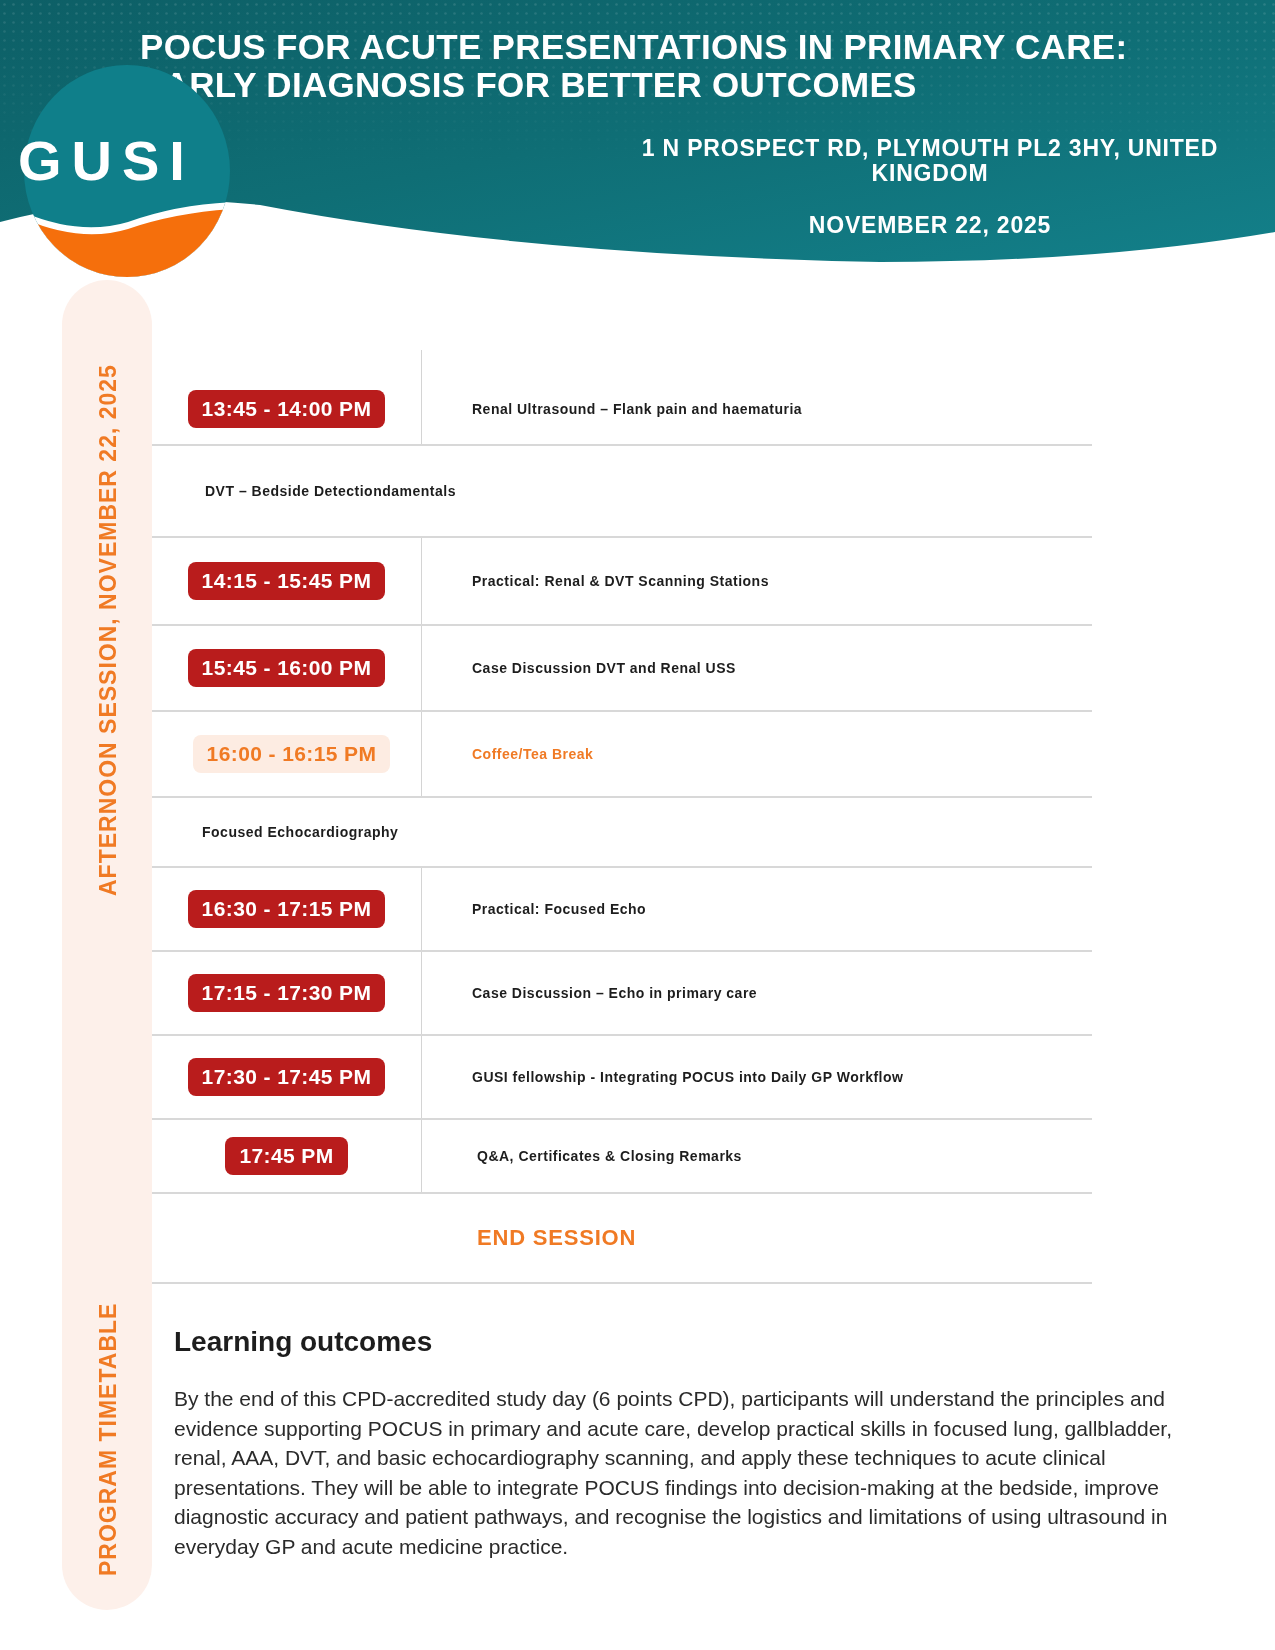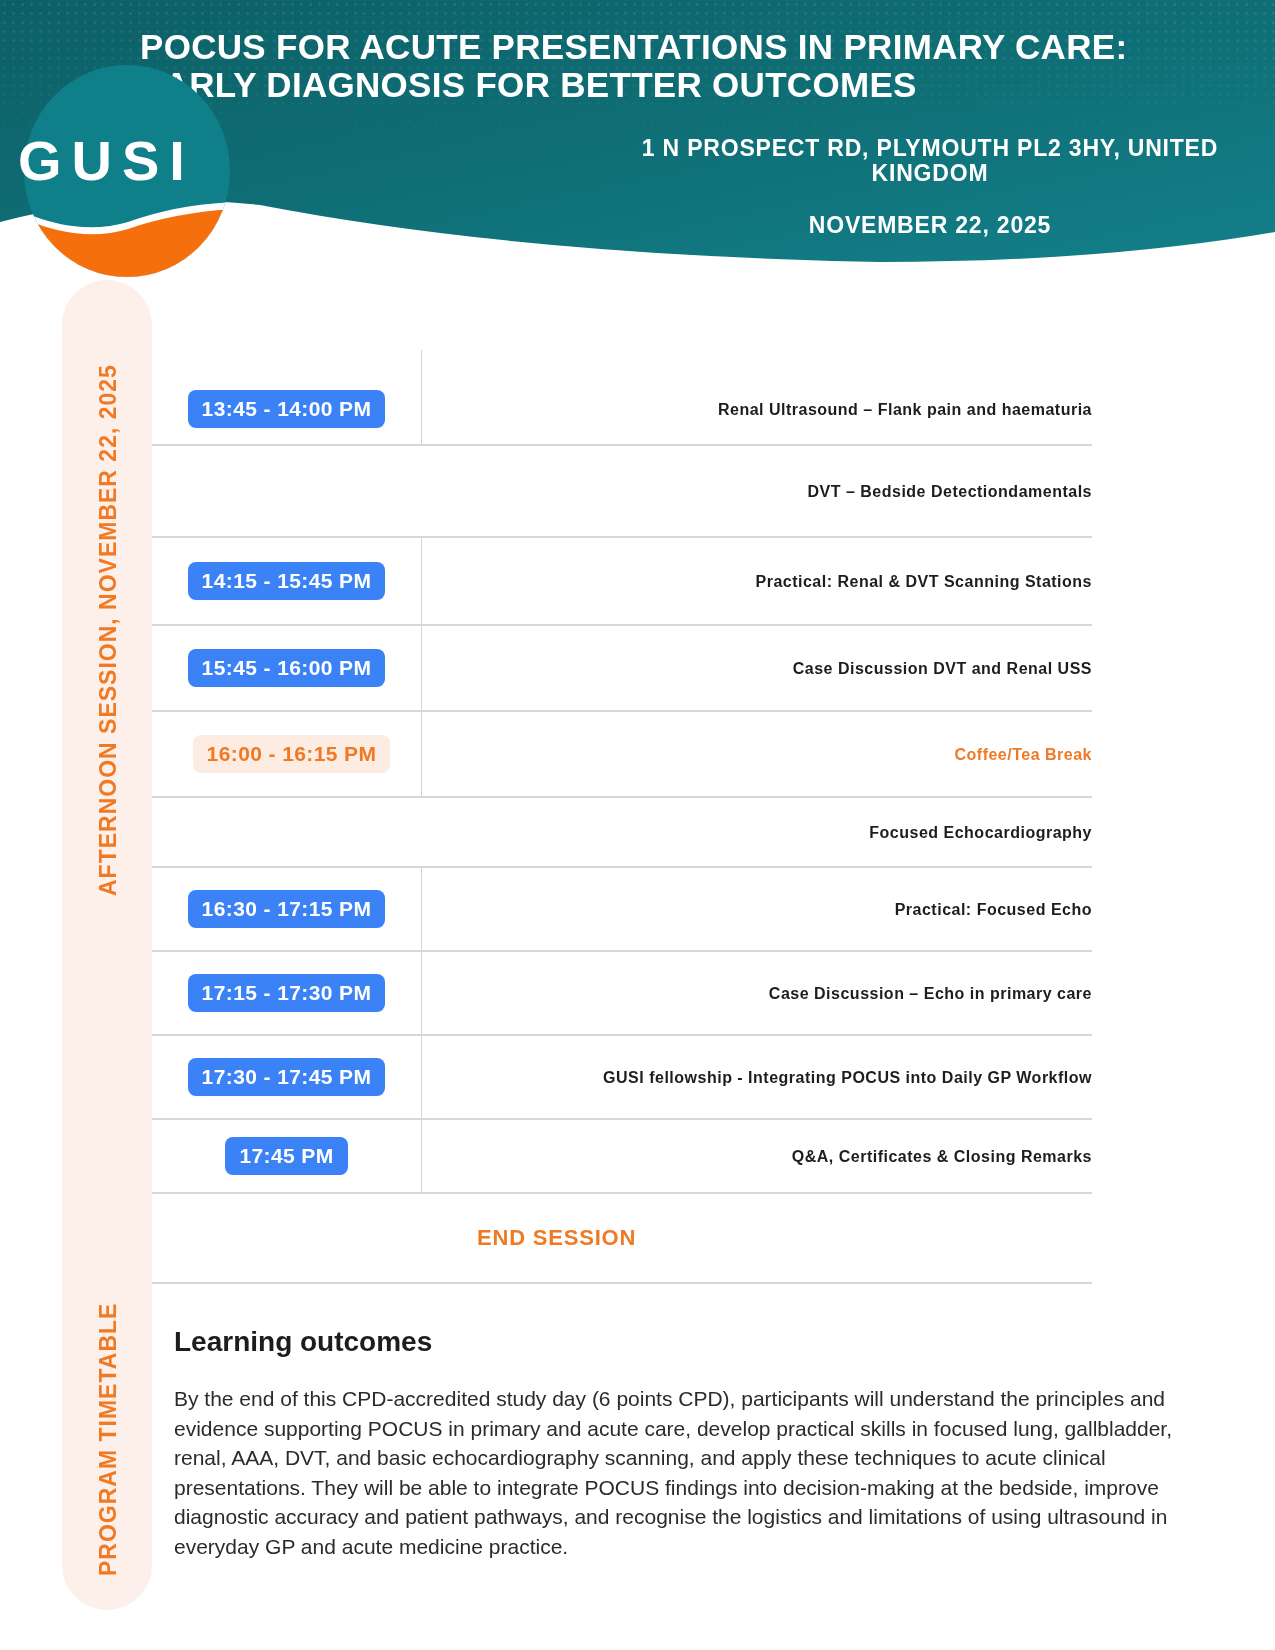--- a/index.html
+++ b/index.html
@@ -54,28 +54,28 @@
   }
   .row {
     position: relative; display: flex; align-items: center;
     border-bottom: 2px solid #d8d8d8;
   }
   .row .time-cell {
     width: 269px; border-right: 1.5px solid #d4d4d4; align-self: stretch;
     display: flex; align-items: center; justify-content: center;
   }
   .pill {
-    background: #3b82f6; color: #ffffff; font-weight: bold; font-size: 21px;
+    background: #b91c1c; color: #ffffff; font-weight: bold; font-size: 21px;
     border-radius: 8px; padding: 7px 14px; letter-spacing: 0.4px;
     white-space: nowrap;
   }
   .pill.break { background: #fdece2; color: #f07a24; margin-left: 10px; }
   .row .title-cell {
-    padding-left: 50px; font-weight: bold; font-size: 16px; color: #1d1d1d;
-    line-height: 33px; letter-spacing: 0.5px; flex: 1; text-align: right;
+    padding-left: 50px; font-weight: bold; font-size: 14px; color: #1d1d1d;
+    line-height: 33px; letter-spacing: 0.5px; flex: 1;
   }
   .row .title-cell.break { color: #f07a24; }
   .end-session {
     height: 88px; display: flex; align-items: center;
     border-bottom: 2px solid #d8d8d8;
   }
   .end-session span {
     margin-left: 325px; color: #f07a24; font-weight: bold; font-size: 22px;
     letter-spacing: 0.8px;
   }

